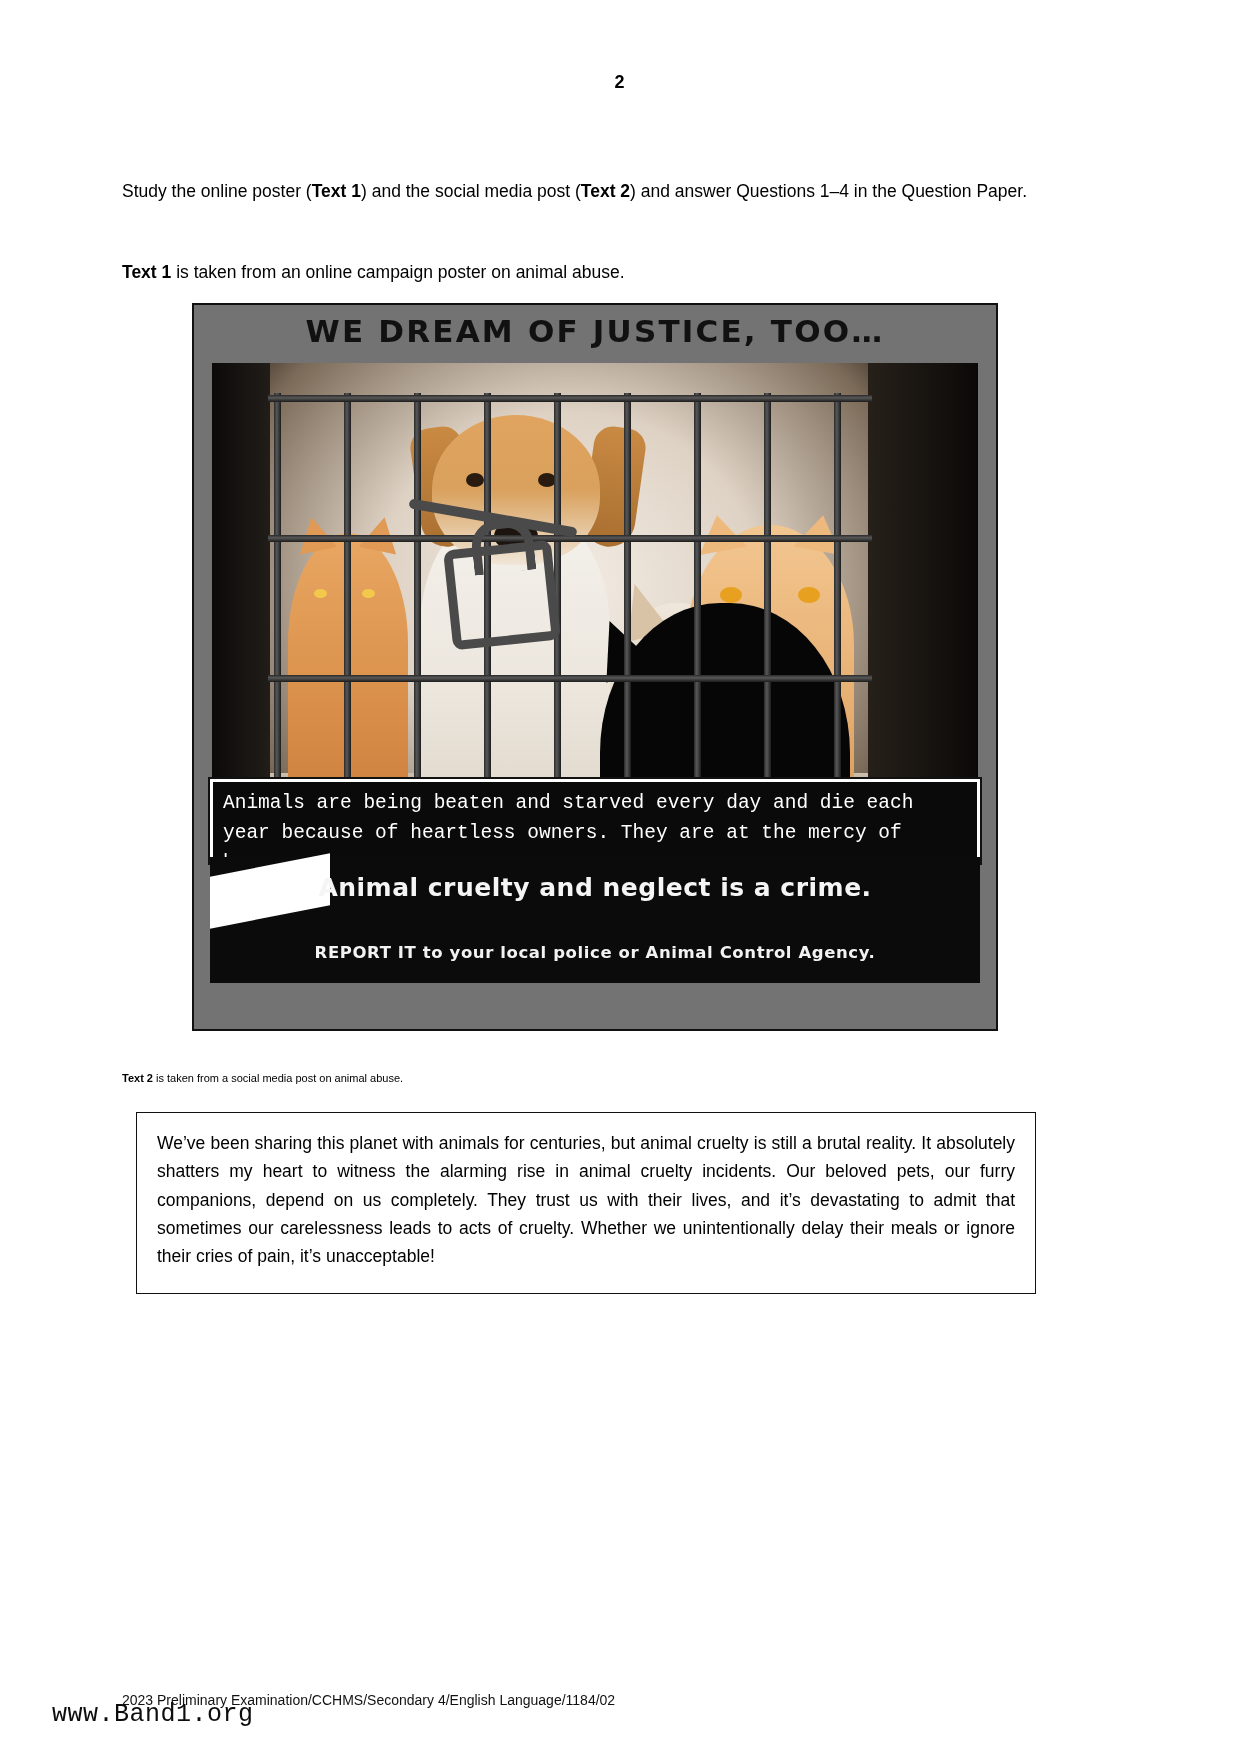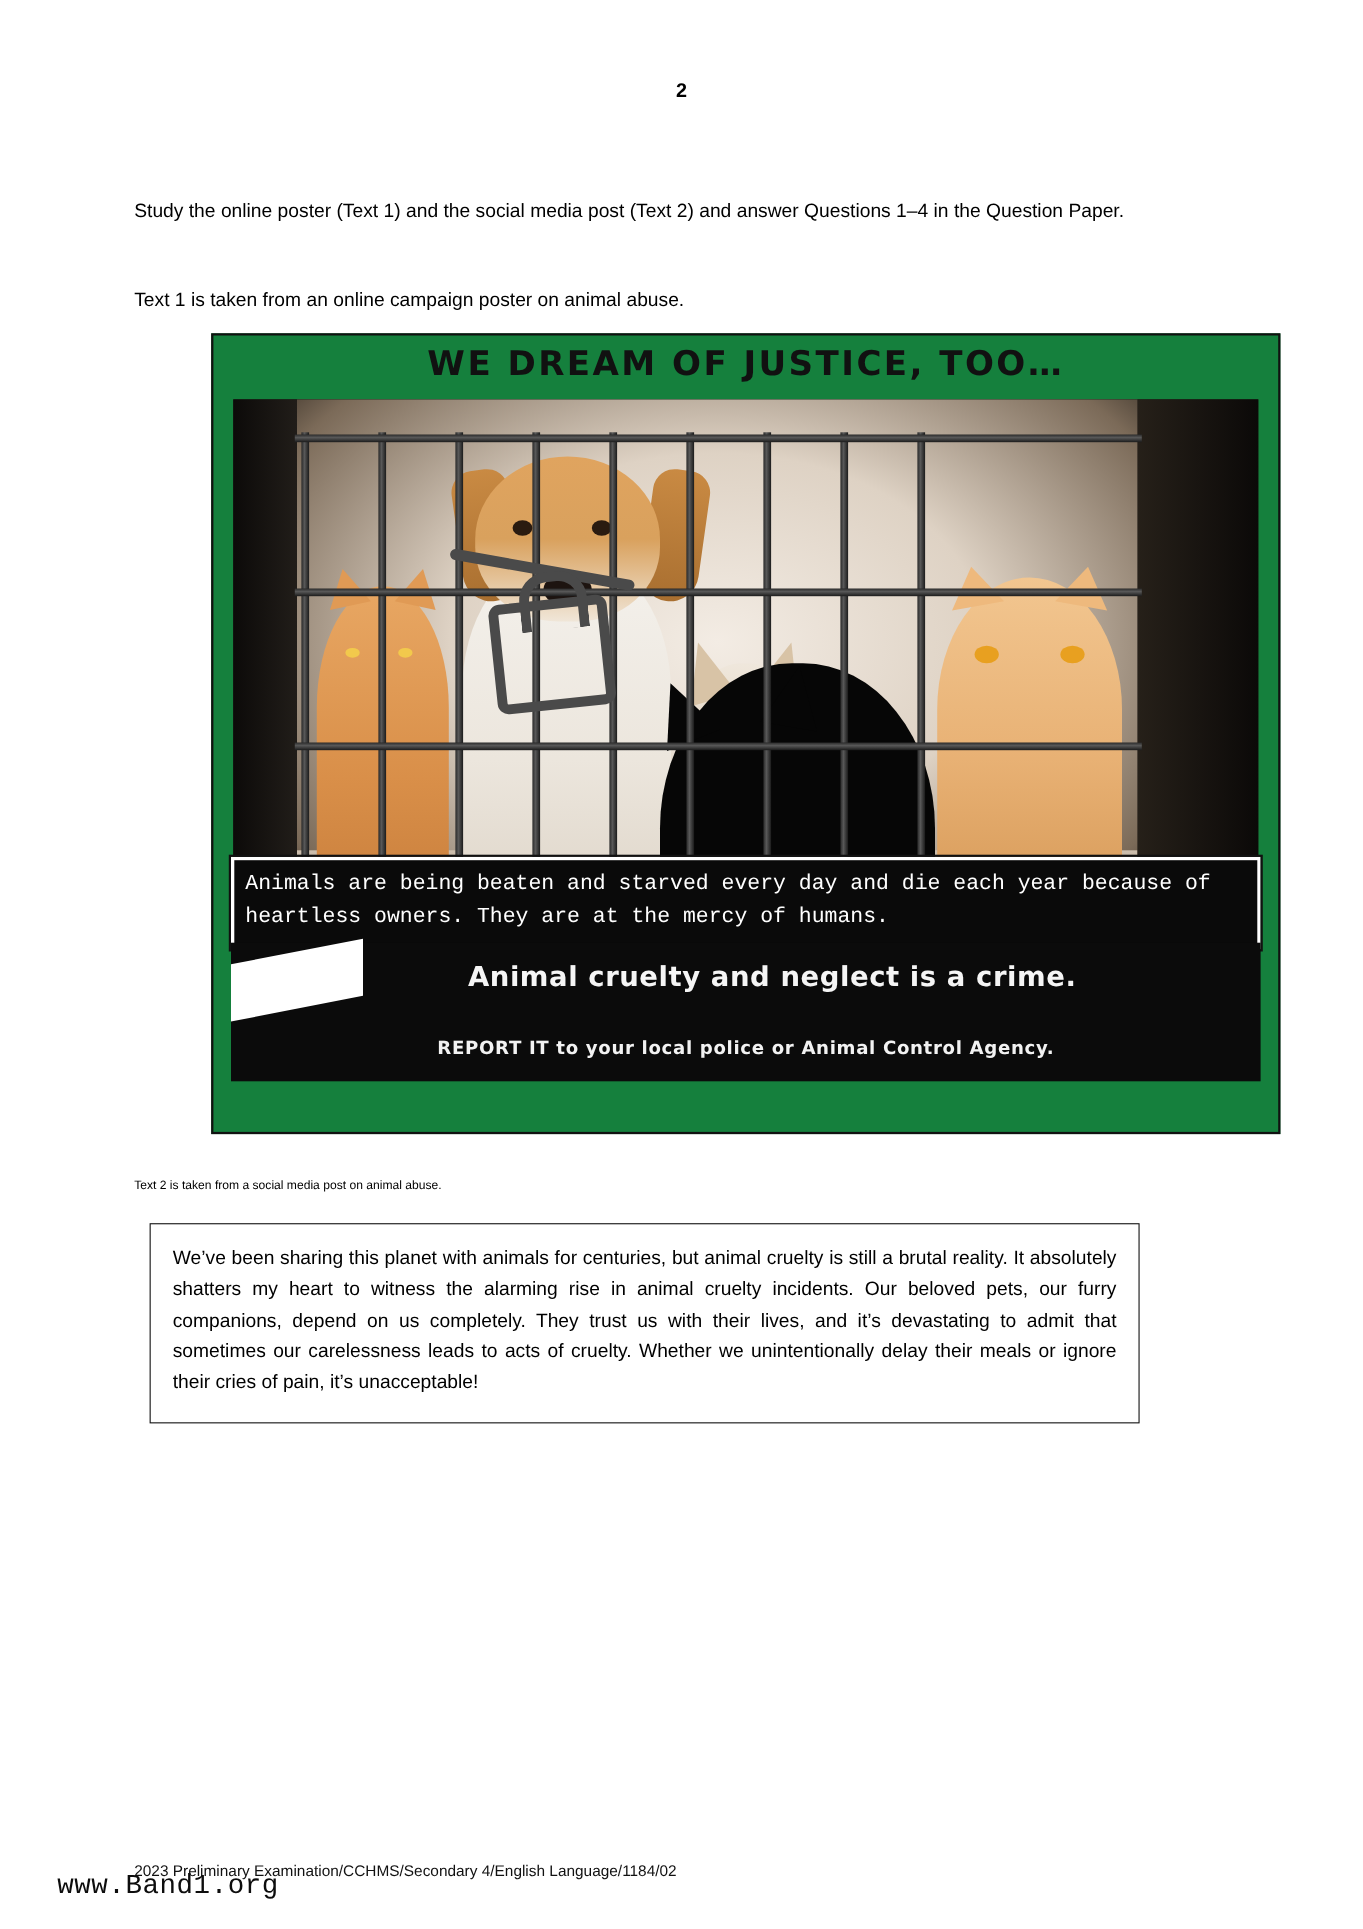--- a/index.html
+++ b/index.html
@@ -55,31 +55,31 @@
     width: 976px;
     font-size: 17.5px;
   }
   .text2-caption {
     position: absolute;
     top: 1072px;
     left: 122px;
     width: 976px;
     font-size: 11px;
   }
-  b, .b { font-weight: normal; }
+  b, .b { font-weight: bold; }
 
   
   .poster {
     position: absolute;
     top: 303px;
     left: 192px;
-    width: 972px;
+    width: 806px;
     height: 728px;
     border: 2px solid #111;
-    background: #15803d;
+    background: #737373;
     box-sizing: border-box;
     overflow: hidden;
   }
   .poster-headline {
     position: absolute;
     top: 8px;
     left: 0;
     width: 100%;
     text-align: center;
     font-family: "DejaVu Sans", sans-serif;
@@ -250,21 +250,20 @@
   }
   .poster-sub1 {
     position: absolute;
     top: 568px; left: 0; width: 100%;
     text-align: center;
     font-family: "DejaVu Sans", sans-serif;
     font-weight: bold;
     font-size: 25px;
     letter-spacing: 0.5px;
     color: #f5f5f5;
-    padding-left: 24px;
   }
   .poster-sub2 {
     position: absolute;
     top: 612px; left: 0; width: 100%;
     text-align: center;
     font-family: "DejaVu Sans", sans-serif;
     font-weight: bold;
     font-size: 16.5px;
     letter-spacing: 0.6px;
     color: #f2f2f2;

